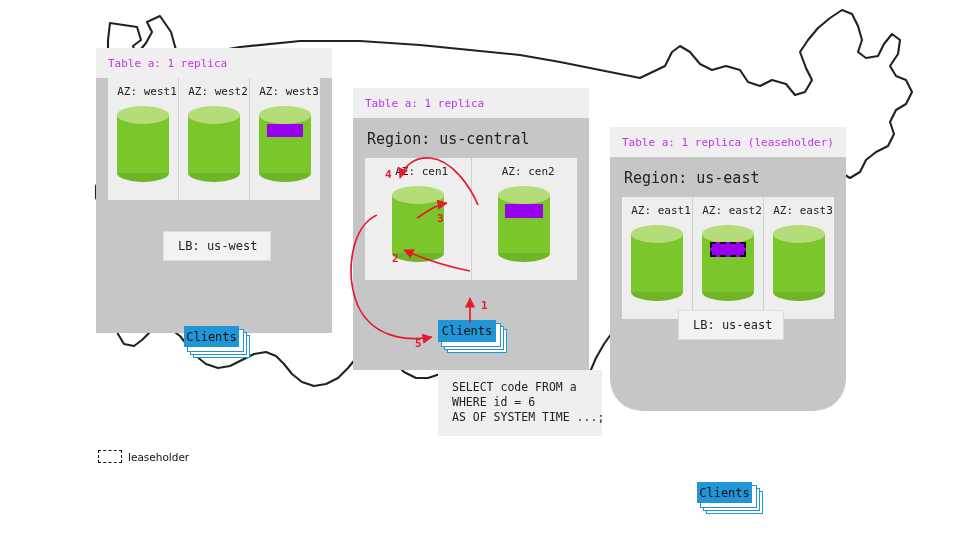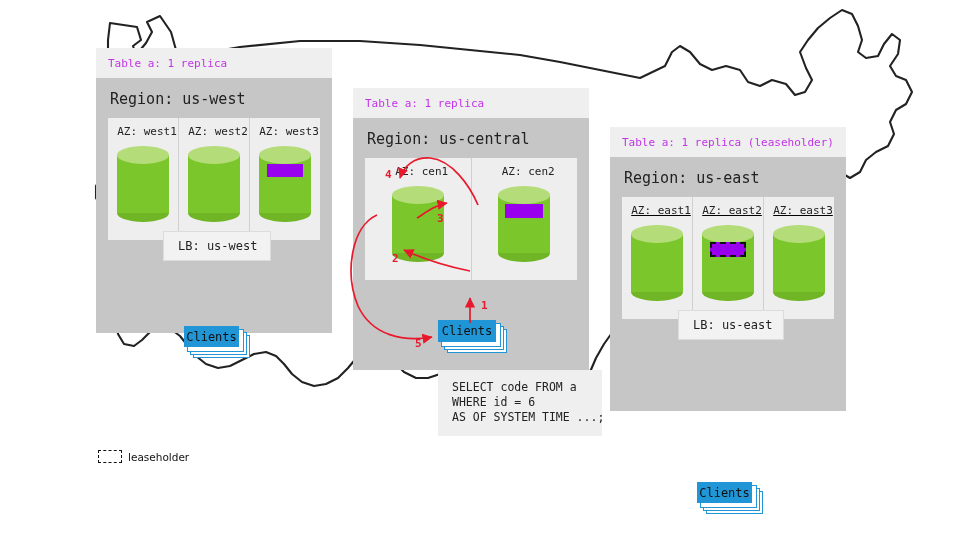--- a/index.html
+++ b/index.html
@@ -56,21 +56,20 @@
          L394,362 L386,352 L378,346 L368,348 L358,356 L348,368 L338,378 L326,384 L314,386 L302,382
          L292,374 L284,364 L276,356 L266,352 L254,354 L242,360 L230,366 L218,368 L206,364 L196,356
          L188,346 L180,336 L172,330 L160,328 L150,332 L142,340 L134,346 L124,344 L118,334 L116,322
          L120,310 L124,298 L122,286 L114,278 L106,270 L100,260 L100,248 L106,238 L112,228 L110,216
          L102,208 L96,198 L96,186 L102,176 L110,168 L114,156 L112,144 L106,134 L102,122 L104,110
          L110,100 L116,90 L116,78 L112,66 L108,54 L108,40 Z"></path>
   </svg>
 
   <div class="region" style="left:96px;top:48px;width:236px;height:285px;">
     <div class="region-header">Table a: 1 replica</div>
-    <div class="region-title">Region: us-west</div>
     <div class="az-row" style="height:122px;">
       <div class="az">
         <div class="az-label">AZ: west1</div>
         <div class="cyl" style="width:52px;height:76px;">
           <div class="bottom"></div>
           <div class="body"></div>
           <div class="top"></div>
         </div>
       </div>
       <div class="az">
@@ -127,24 +126,24 @@
       <div class="stack" style="left:6px;top:6px;width:58px;height:22px;"></div>
       <div class="stack" style="left:3px;top:3px;width:58px;height:22px;"></div>
       <div class="main" style="width:58px;height:22px;">Clients</div>
     </div>
   </div>
 
   <div class="sqlbox" style="left:438px;top:370px;width:136px;">SELECT code FROM a
 WHERE id = 6
 AS OF SYSTEM TIME ...;</div>
 
-  <div class="region" style="left:610px;top:127px;width:236px;height:284px;">
+  <div class="region" style="left:610px;top:127px;width:236px;height:284px;border-radius:32px;">
     <div class="region-header">Table a: 1 replica (leaseholder)</div>
     <div class="region-title">Region: us-east</div>
-    <div class="az-row" style="height:122px;text-decoration:underline;">
+    <div class="az-row" style="height:122px;">
       <div class="az">
         <div class="az-label">AZ: east1</div>
         <div class="cyl" style="width:52px;height:76px;">
           <div class="bottom"></div>
           <div class="body"></div>
           <div class="top"></div>
         </div>
       </div>
       <div class="az">
         <div class="az-label">AZ: east2</div>

